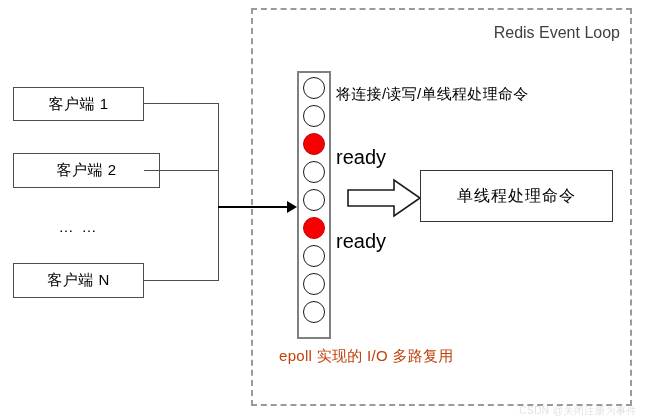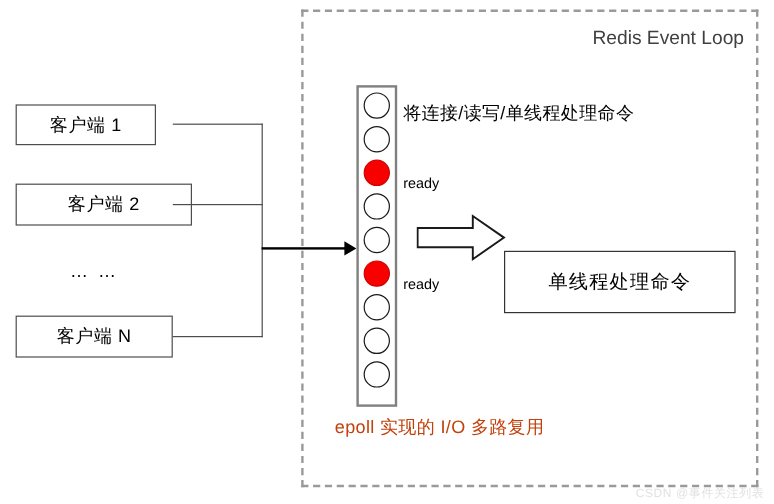--- a/index.html
+++ b/index.html
@@ -25,21 +25,21 @@
     box-sizing: border-box;
     border: 1px solid #4d4d4d;
     background: #ffffff;
     display: flex;
     align-items: center;
     justify-content: center;
     font-size: 15px;
     letter-spacing: 0.5px;
     color: #000;
   }
-  #client-1 { left: 13px;  top: 87px;  width: 117px; height: 34px; }
+  #client-1 { left: 13px;  top: 87px;  width: 131px; height: 34px; }
   #client-2 { left: 13px;  top: 153px; width: 147px; height: 35px; }
   #client-n { left: 13px;  top: 263px; width: 131px; height: 35px; }
 
   .ellipsis-label {
     position: absolute;
     left: 13px;
     top: 218px;
     width: 131px;
     text-align: center;
     font-size: 15px;
@@ -122,21 +122,21 @@
     background: #ffffff;
   }
   .event-slot.ready {
     background: #f90000;
     border-color: #d00000;
   }
 
   .ready-label {
     position: absolute;
     left: 336px;
-    font-size: 12px;
+    font-size: 20px;
     color: #000;
     white-space: nowrap;
   }
   #ready-label-1 { top: 146px; }
   #ready-label-2 { top: 230px; }
 
   #register-label {
     position: absolute;
     left: 336px; top: 85px;
     font-size: 15px;
@@ -168,21 +168,20 @@
     width: 193px; height: 52px;
     box-sizing: border-box;
     border: 1px solid #333333;
     background: #ffffff;
     display: flex;
     align-items: center;
     justify-content: center;
     font-size: 16px;
     letter-spacing: 1px;
     color: #000;
-    margin-top: 39px;
   }
 
   
   #watermark {
     position: absolute;
     right: 8px;
     bottom: 2px;
     font-size: 10px;
     color: #e2e2e2;
     letter-spacing: 0.5px;
@@ -238,15 +237,15 @@
   <svg id="block-arrow" viewBox="0 0 75 40">
     <polygon points="1,12 47,12 47,2 73,20 47,38 47,28 1,28" fill="#ffffff" stroke="#1a1a1a" stroke-width="1.6" stroke-linejoin="miter"></polygon>
   </svg>
 
   <div id="thread-box">
     <span>单线程处理命令</span>
   </div>
 
   <div id="epoll-label">epoll 实现的 I/O 多路复用</div>
 
-  <div id="watermark">CSDN @事件关注列表</div>
+  <div id="watermark">CSDN @关闭注册为事件</div>
 
 </div>
 
 </body></html>

